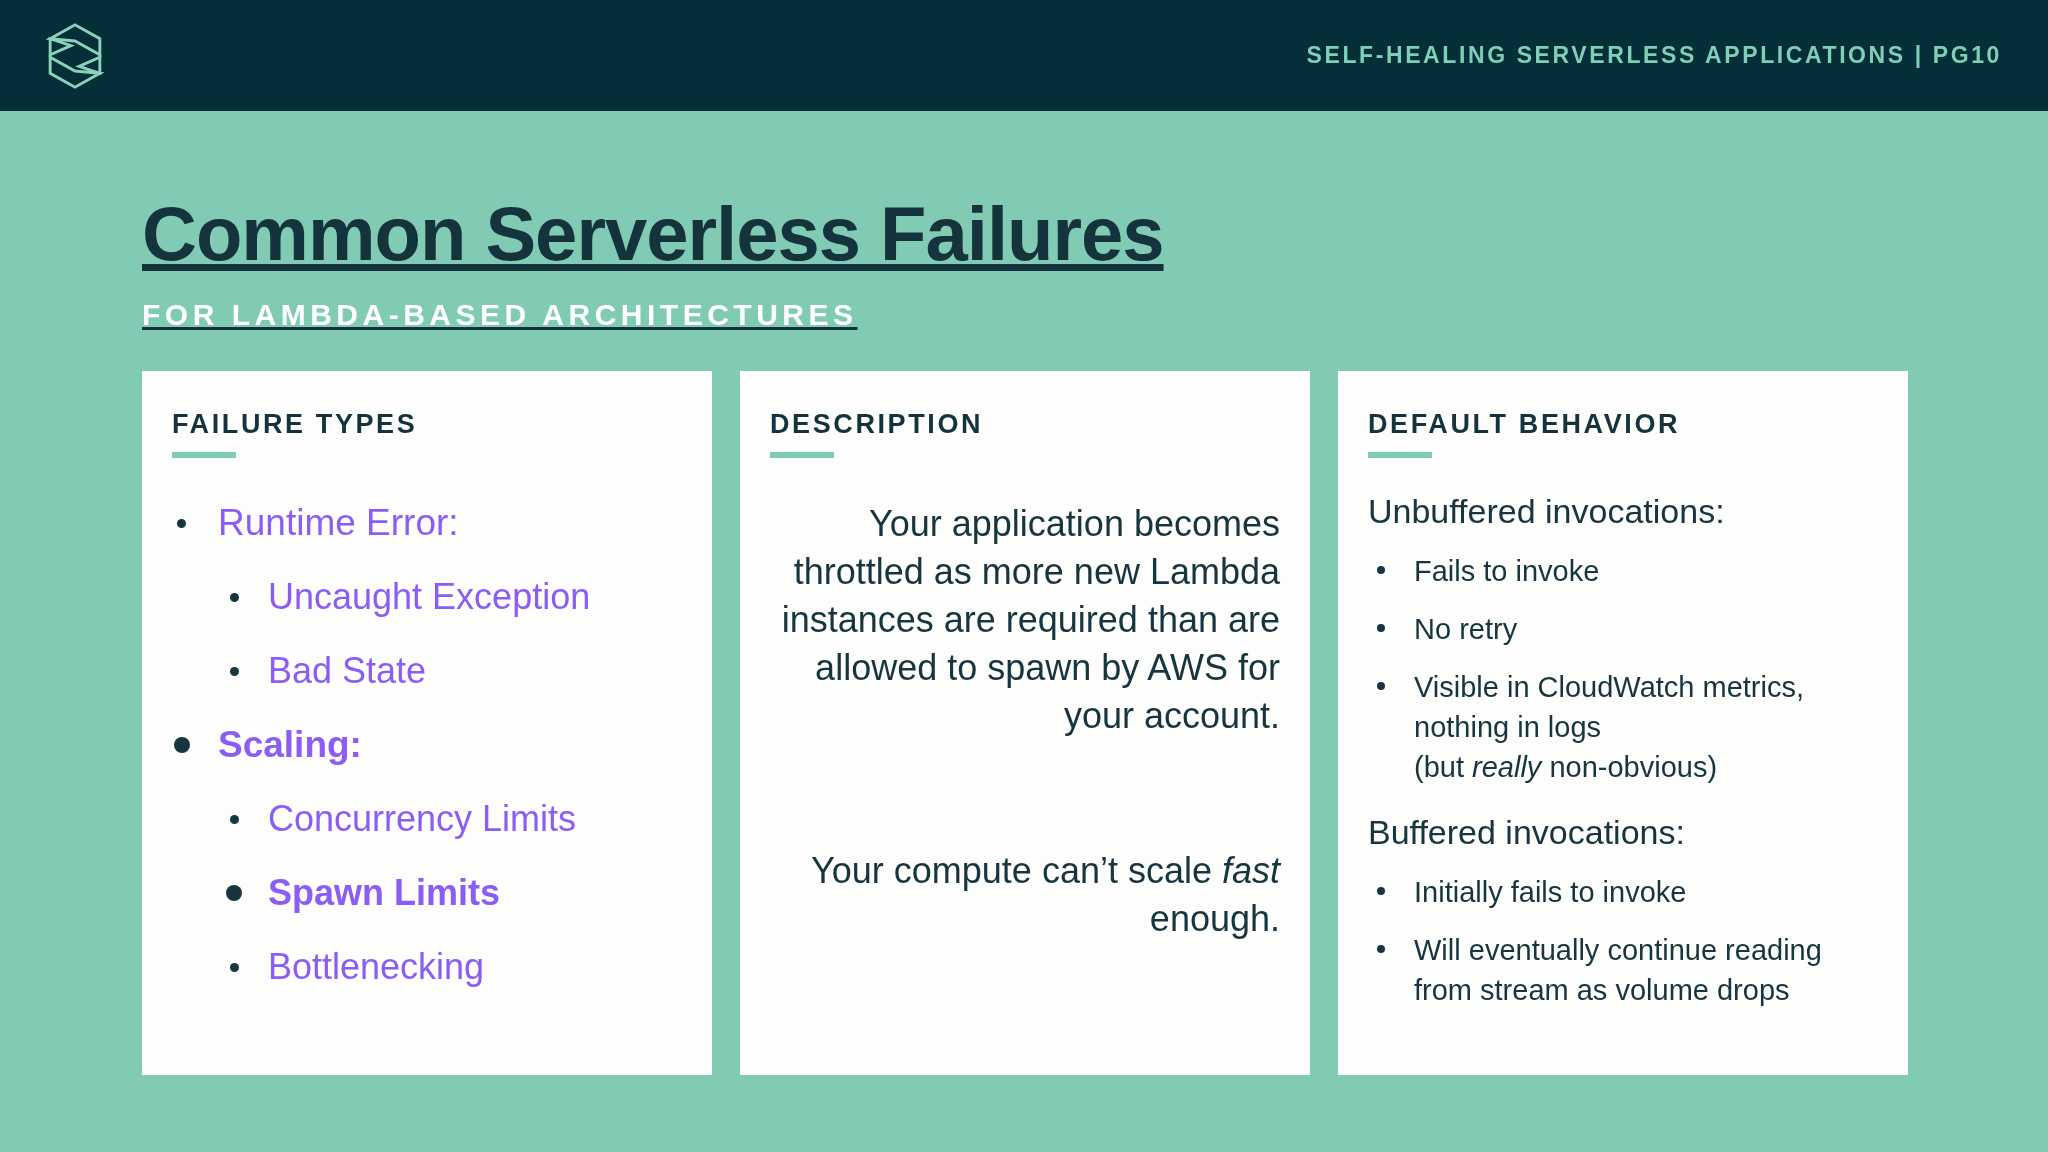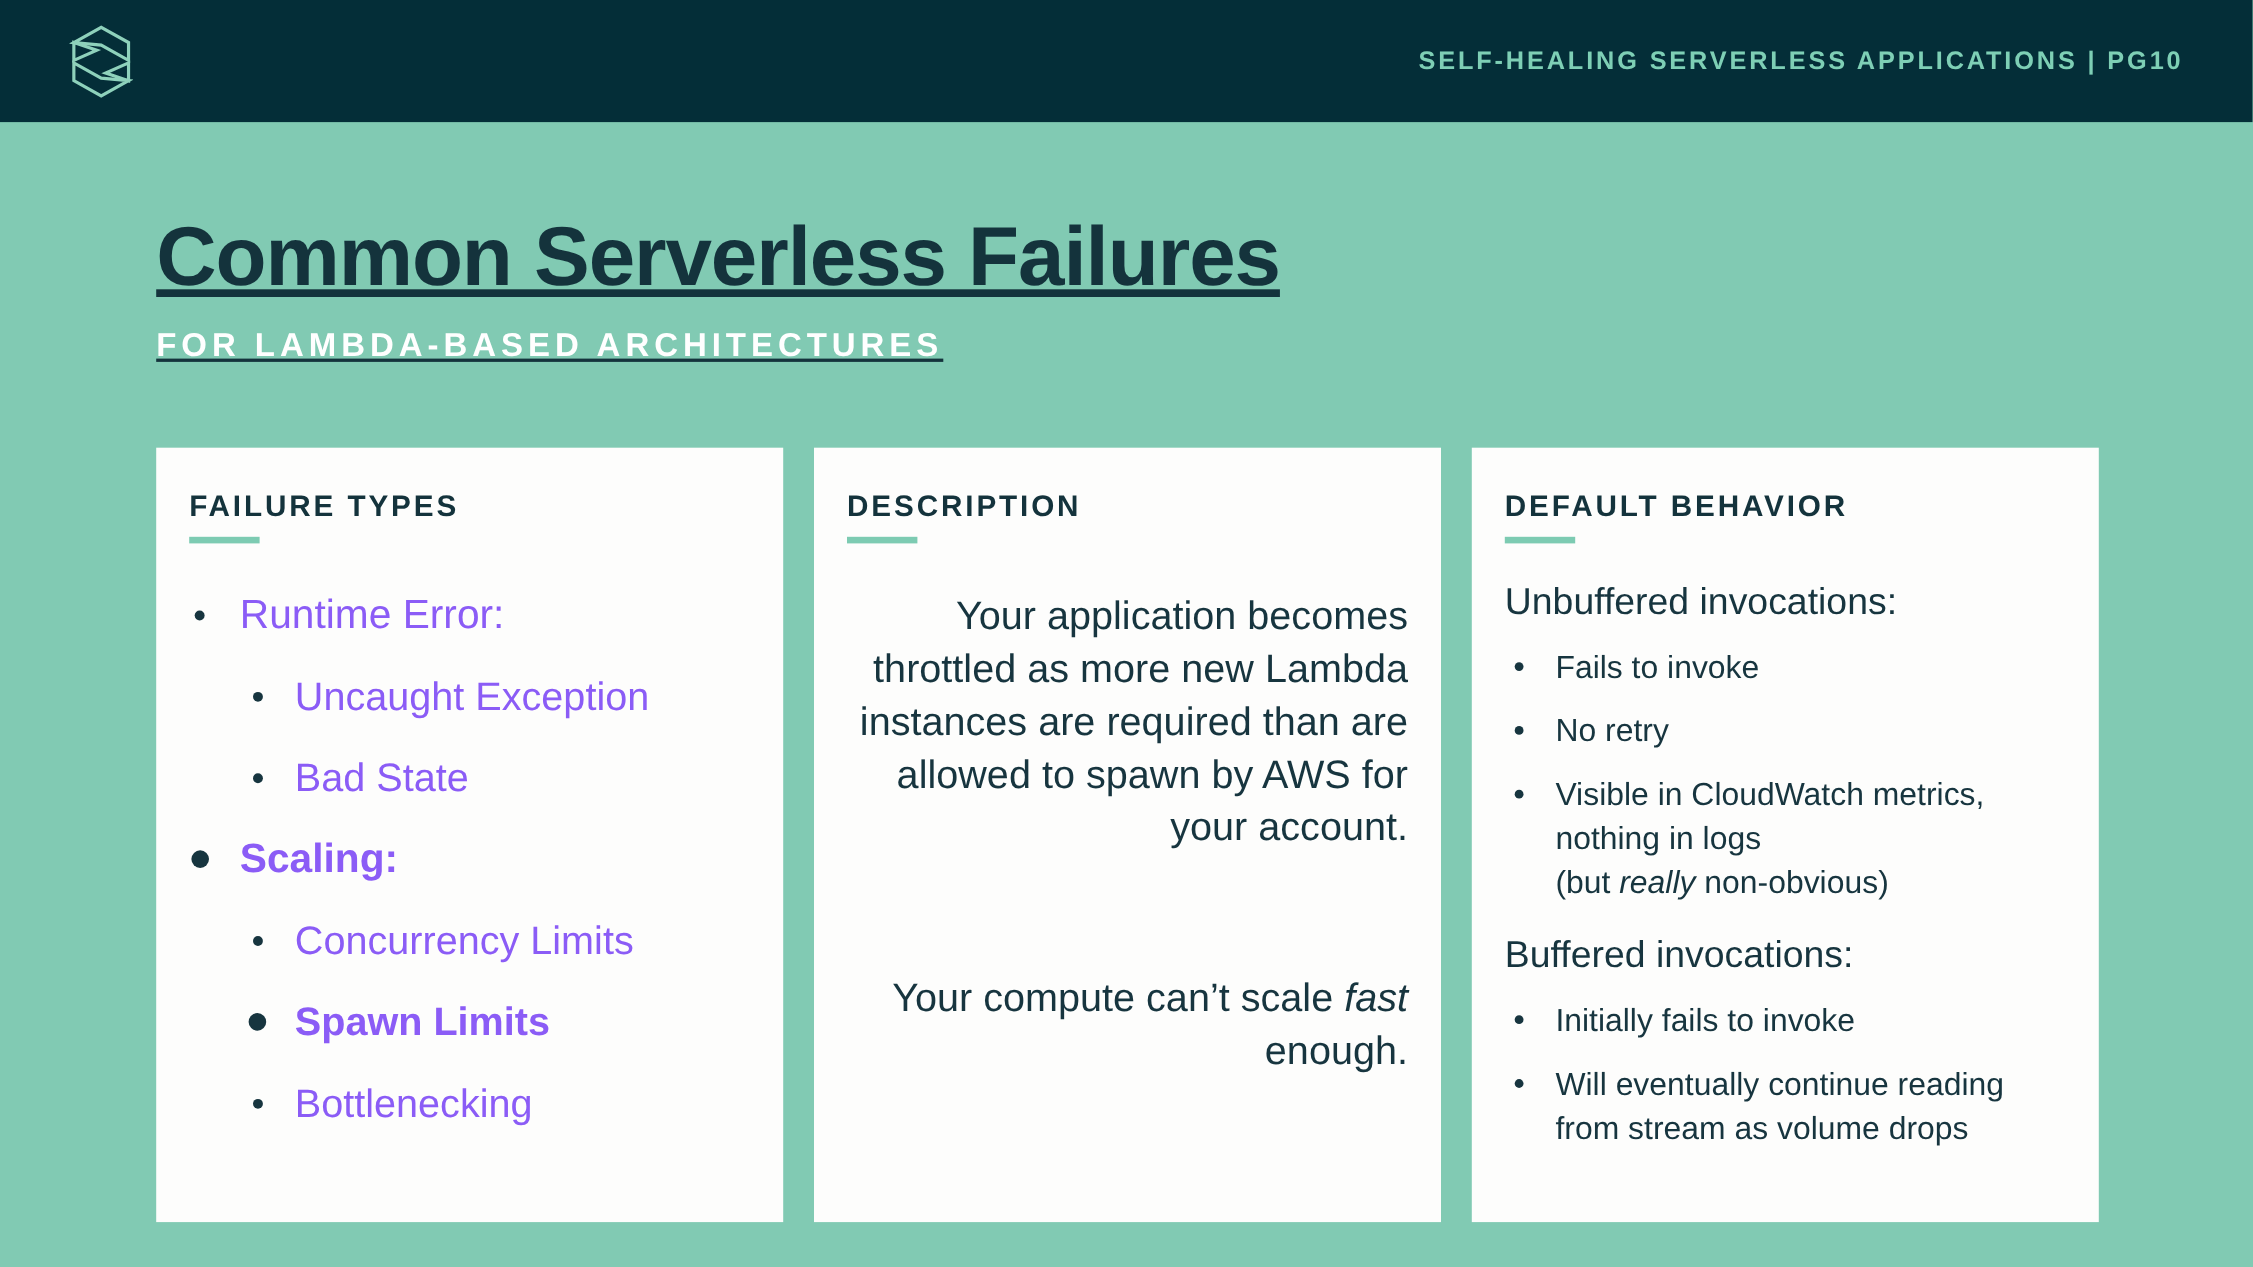--- a/index.html
+++ b/index.html
@@ -4,31 +4,31 @@
 <style>
   html,body{margin:0;padding:0;background:#81cab3;}
   .slide{
     position:relative;width:2048px;height:1152px;overflow:hidden;
     background:#81cab3;font-family:"Liberation Sans",sans-serif;color:#14333c;
   }
   
   .topbar{
     position:absolute;top:0;left:0;right:0;height:111px;background:#042e38;
     display:flex;align-items:center;justify-content:space-between;
-    padding:0 63px;box-sizing:border-box;
+    padding:0 46px;box-sizing:border-box;
   }
   .logo{width:58px;height:74px;}
   .logo svg{display:block;width:100%;height:100%;}
   .ribbon{color:#7ecfb5;font-size:23px;font-weight:bold;letter-spacing:2.6px;white-space:nowrap;}
   
   .hero{position:absolute;left:142px;top:192px;text-decoration:underline;}
   .hero h1{margin:0;font-size:76px;line-height:1.1;font-weight:bold;color:#14333c;letter-spacing:-1px;}
   .hero .subtitle{margin-top:22px;font-size:30px;font-weight:bold;color:#ffffff;letter-spacing:4.5px;}
   
-  .cards{position:absolute;left:142px;top:407px;width:1766px;height:704px;display:flex;gap:28px;}
+  .cards{position:absolute;left:142px;top:371px;width:1766px;height:704px;display:flex;gap:28px;}
   .card{flex:1;background:#fdfdfc;padding:38px 30px;box-sizing:border-box;}
   .card h2{margin:0;font-size:27px;font-weight:bold;letter-spacing:2.6px;color:#14333c;}
   .rule{width:64px;height:6px;background:#7dcbb2;margin-top:12px;}
   
   .failure-list{list-style:none;margin:44px 0 0;padding:0;}
   .failure-list li{position:relative;margin-bottom:32px;font-size:36px;color:#8b5cf6;}
   .failure-list li.l1{padding-left:46px;font-size:37px;}
   .failure-list li.l2{padding-left:96px;}
   .failure-list .dot{position:absolute;width:9px;height:9px;border-radius:50%;background:#17353f;top:17px;}
   .failure-list li.l1 .dot{left:5px;}

